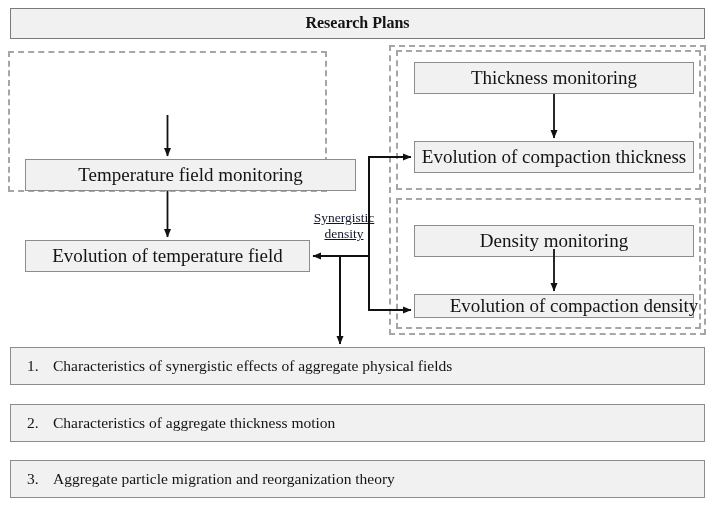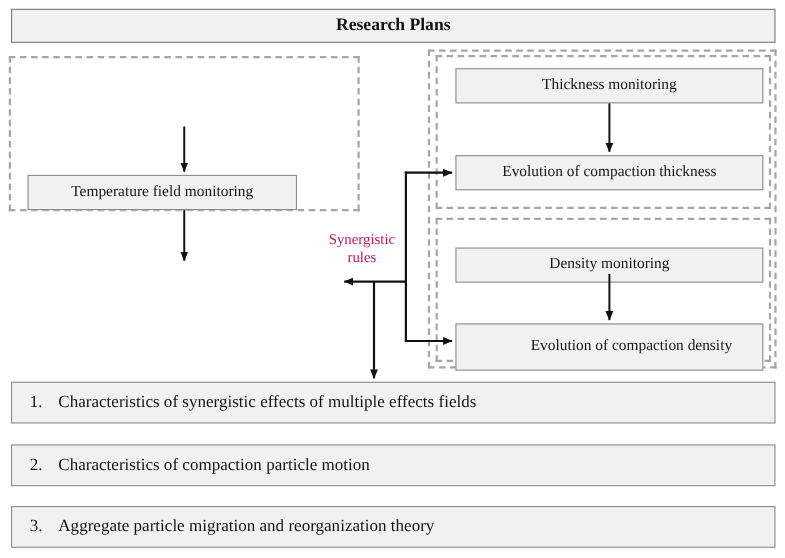--- a/index.html
+++ b/index.html
@@ -22,21 +22,21 @@
 
   
   .node {
     position: absolute;
     box-sizing: border-box;
     background: #f1f1f1;
     border: 1px solid #8c8c8c;
     display: flex;
     align-items: center;
     justify-content: center;
-    font-size: 14px;
+    font-size: 19px;
     line-height: 1.15;
     color: #141414;
     white-space: nowrap;
   }
 
   
   #title-banner {
     left: 10px;
     top: 8px;
     width: 695px;
@@ -53,28 +53,28 @@
     border: 2px dashed #a6a6a6;
     background: transparent;
   }
   #group-temperature { left: 8px;   top: 51px;  width: 319px; height: 141px; }
   #group-right-outer { left: 389px; top: 45px;  width: 317px; height: 290px; }
   #group-thickness   { left: 396px; top: 50px;  width: 305px; height: 140px; }
   #group-density     { left: 396px; top: 198px; width: 305px; height: 131px; }
 
   
   #node-basic-theory      { left: 25px;  top: 83px;  width: 285px; height: 32px; }
-  #node-temp-monitoring   { left: 25px;  top: 159px; width: 245px; height: 32px; }
+  #node-temp-monitoring   { left: 25px;  top: 159px; width: 331px; height: 32px; }
   #node-temp-evolution    { left: 25px;  top: 240px; width: 285px; height: 32px; }
 
   
   #node-thickness-monitoring { left: 414px; top: 62px;  width: 280px; height: 32px; }
   #node-thickness-evolution  { left: 414px; top: 141px; width: 280px; height: 32px; }
   #node-density-monitoring   { left: 414px; top: 225px; width: 280px; height: 32px; }
-  #node-density-evolution    { left: 414px; top: 294px; width: 280px; height: 43px; padding-left: 40px; }
+  #node-density-evolution    { left: 414px; top: 294px; width: 280px; height: 24px; padding-left: 40px; }
 
   
   .list-row {
     position: absolute;
     box-sizing: border-box;
     background: #f1f1f1;
     border: 1px solid #8c8c8c;
     display: flex;
     align-items: center;
     left: 10px;
@@ -90,27 +90,28 @@
     flex: none;
   }
   .list-row .txt { flex: 1 1 auto; }
   #list-row-1 { top: 347px; }
   #list-row-2 { top: 404px; }
   #list-row-3 { top: 460px; }
 
   
   #synergistic-label {
     position: absolute;
-    left: 280px;
+    left: 295px;
     top: 210px;
     width: 98px;
     text-align: center;
     font-size: 13.5px;
     line-height: 1.18;
-    color: #be185d;
+    color: #0f172a;
+    text-decoration: underline;
   }
 
   
   #connectors {
     position: absolute;
     left: 0;
     top: 0;
     width: 714px;
     height: 507px;
     pointer-events: none;
@@ -124,32 +125,33 @@
   <div class="node" id="title-banner">Research Plans</div>
 
   <div class="group-dashed" id="group-temperature"></div>
   <div class="group-dashed" id="group-right-outer"></div>
   <div class="group-dashed" id="group-thickness"></div>
   <div class="group-dashed" id="group-density"></div>
 
 
   <div class="node" id="node-temp-monitoring">Temperature field monitoring</div>
 
+  <div class="node" id="node-temp-evolution">Evolution of temperature field</div>
 
   <div class="node" id="node-thickness-monitoring">Thickness monitoring</div>
 
   <div class="node" id="node-thickness-evolution">Evolution of compaction thickness</div>
 
   <div class="node" id="node-density-monitoring">Density monitoring</div>
 
   <div class="node" id="node-density-evolution">Evolution of compaction density</div>
 
   <div id="synergistic-label">
     <div>Synergistic</div>
-    <div>rules</div>
+    <div>density</div>
   </div>
 
   <svg id="connectors" viewBox="0 0 714 507" xmlns="http://www.w3.org/2000/svg">
     <defs>
       <marker id="arrowhead" markerWidth="9" markerHeight="8" refX="8.2" refY="4" orient="auto" markerUnits="userSpaceOnUse">
         <path d="M0,0.4 L8.6,4 L0,7.6 z" fill="#111111"></path>
       </marker>
     </defs>
 
     <line x1="167.5" y1="115" x2="167.5" y2="156" stroke="#111111" stroke-width="1.8" marker-end="url(#arrowhead)"></line>
@@ -166,24 +168,24 @@
 
     <line x1="368" y1="310" x2="411" y2="310" stroke="#111111" stroke-width="2" marker-end="url(#arrowhead)"></line>
 
     <line x1="370" y1="256" x2="313" y2="256" stroke="#111111" stroke-width="2" marker-end="url(#arrowhead)"></line>
 
     <line x1="340" y1="256" x2="340" y2="344" stroke="#111111" stroke-width="2" marker-end="url(#arrowhead)"></line>
   </svg>
 
   <div class="list-row" id="list-row-1">
     <span class="num">1.</span>
-    <span class="txt">Characteristics of synergistic effects of multiple effects fields</span>
+    <span class="txt">Characteristics of synergistic effects of aggregate physical fields</span>
   </div>
   <div class="list-row" id="list-row-2">
     <span class="num">2.</span>
-    <span class="txt">Characteristics of compaction particle motion</span>
+    <span class="txt">Characteristics of aggregate thickness motion</span>
   </div>
   <div class="list-row" id="list-row-3">
     <span class="num">3.</span>
     <span class="txt">Aggregate particle migration and reorganization theory</span>
   </div>
 
 </div>
 
 </body></html>

